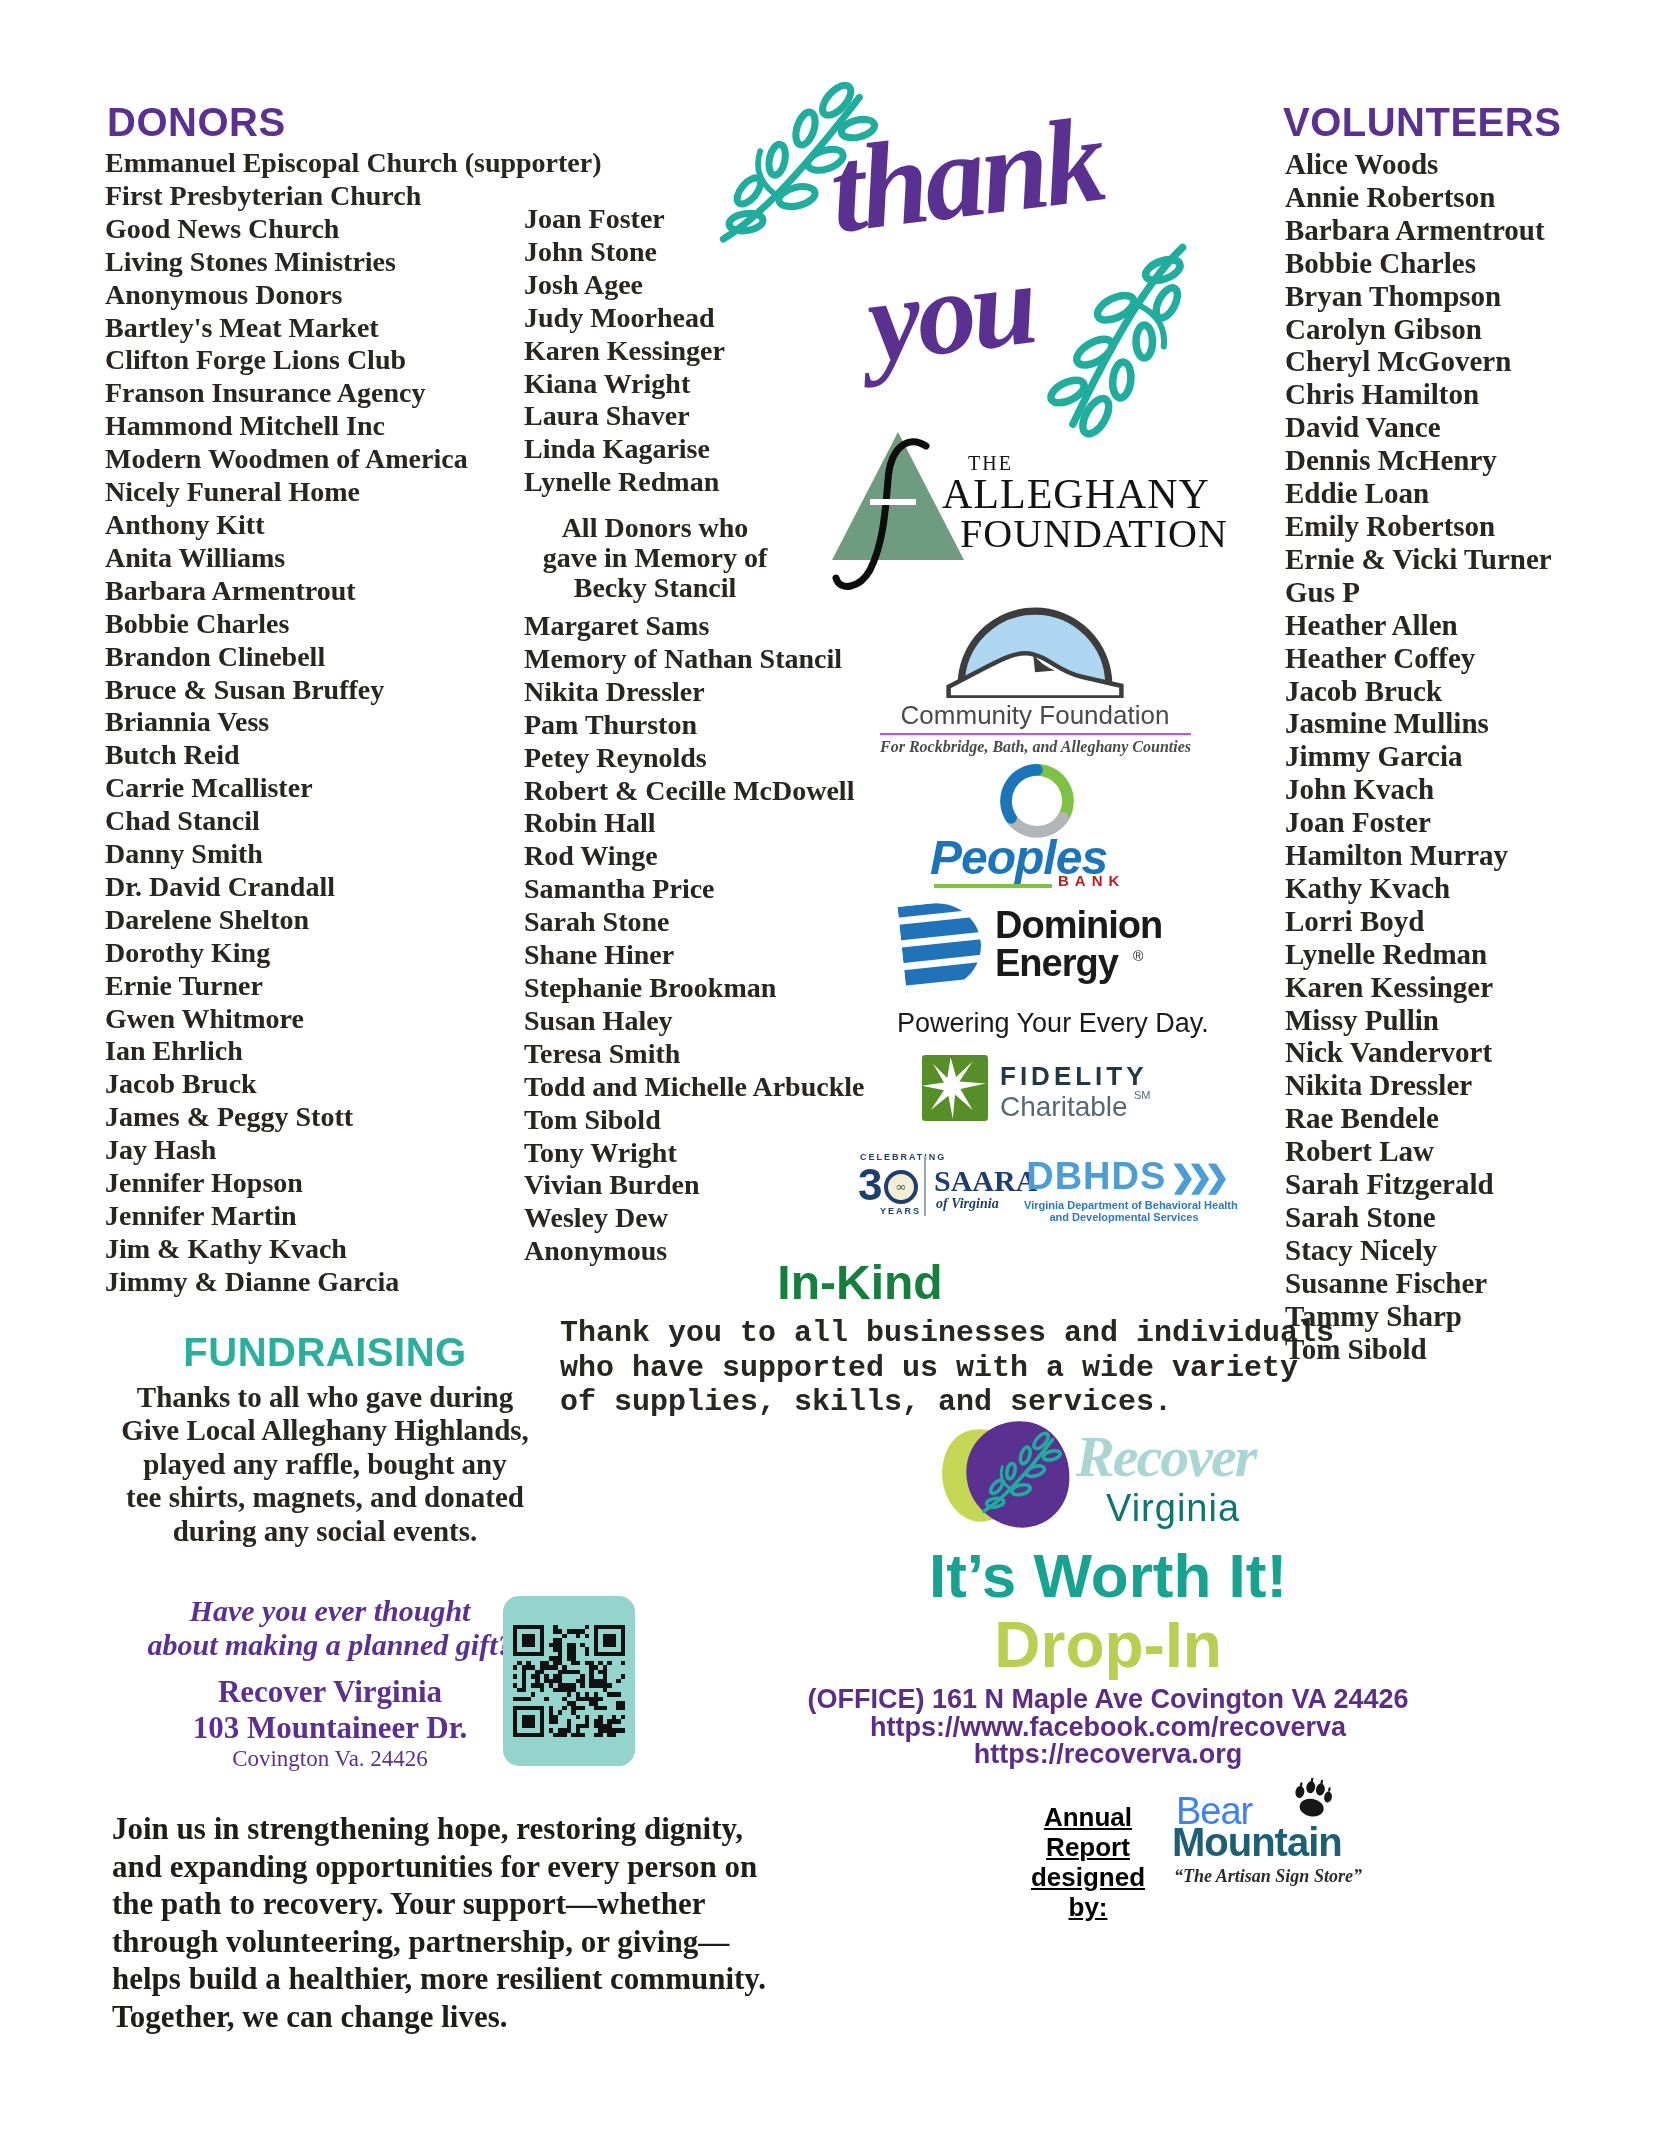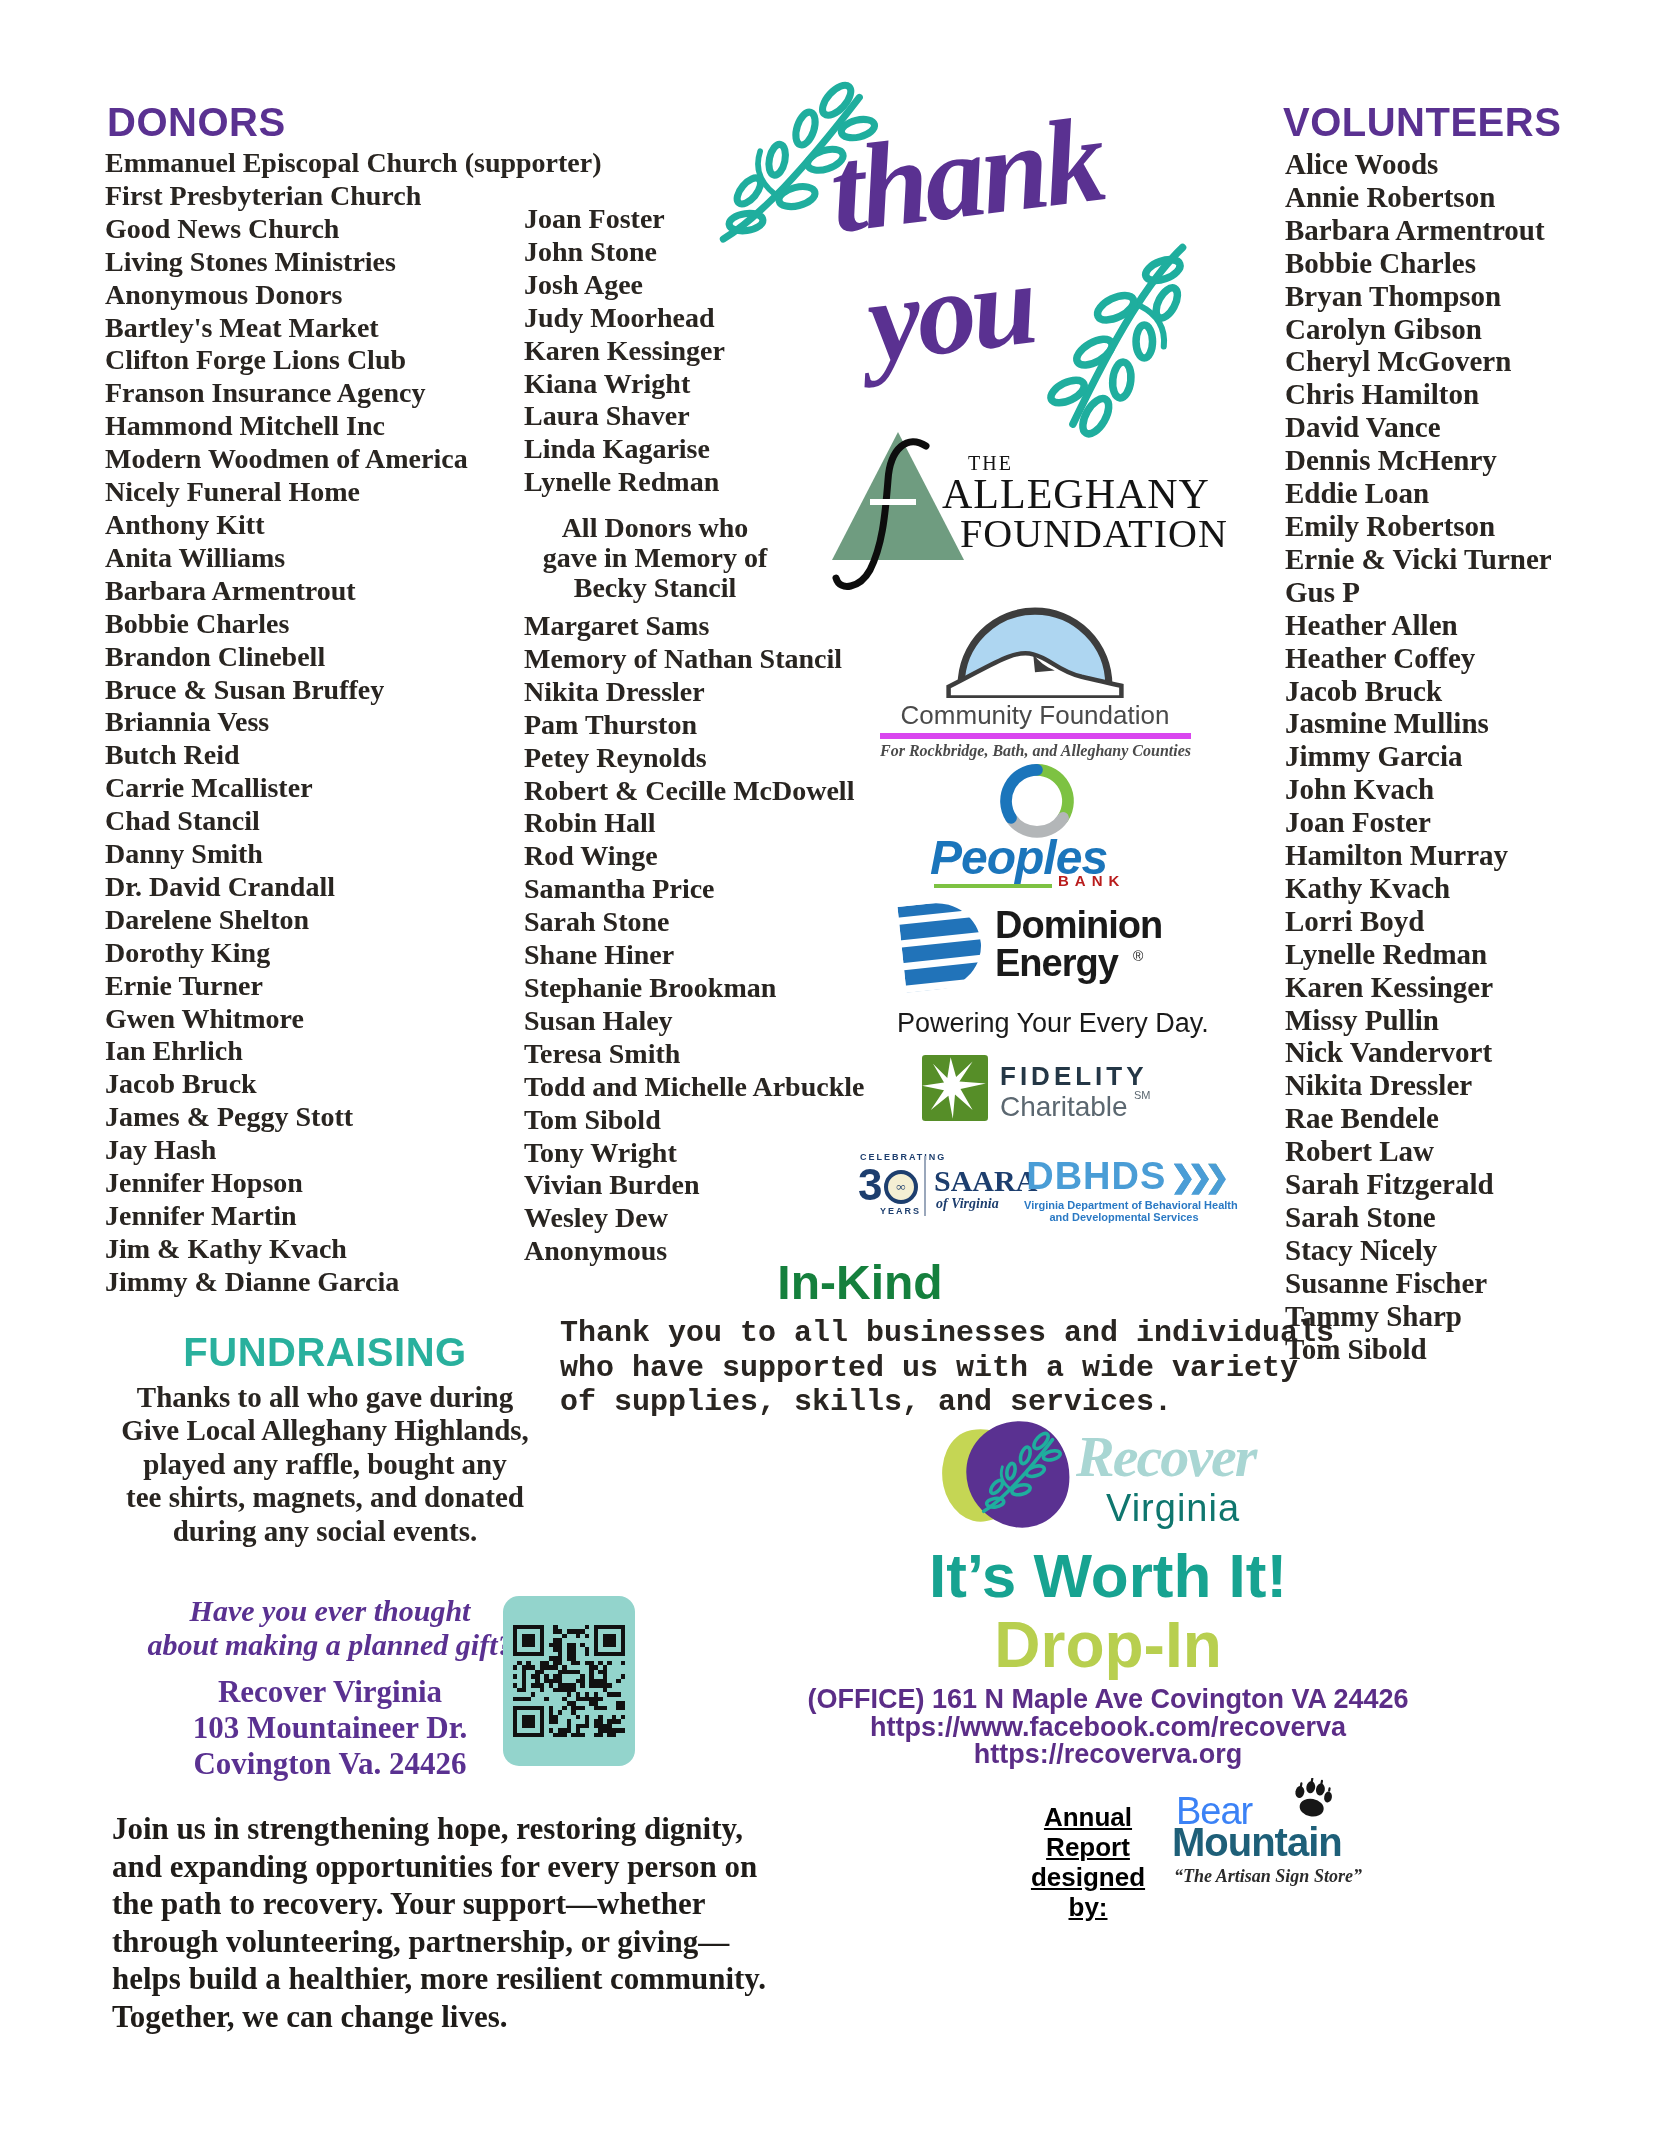--- a/index.html
+++ b/index.html
@@ -198,21 +198,21 @@
   </div>
 
   
   <div class="abs ctr" style="left:880px;top:598px;width:310px;height:150px;">
     <svg style="display:block;margin:0 auto;" width="180" height="100" viewBox="0 0 200 110">
       <path d="M18 96 A 82 82 0 0 1 182 96 Z" fill="#aed6f1" stroke="#3d3d3d" stroke-width="8"></path>
       <path d="M4 110 L4 98 C 52 74, 76 56, 98 62 C 118 67, 124 80, 152 87 C 170 91, 182 94, 196 97 L196 110 Z" fill="#ffffff" stroke="#3d3d3d" stroke-width="5"></path>
       <path d="M98 62 C 104 70, 112 76, 122 80 L 100 82 Z" fill="#3d3d3d"></path>
     </svg>
     <div class="sans nowrap" style="font-size:26px;color:#4a4a4a;margin-top:2px;">Community Foundation</div>
-    <div class="script nowrap" style="font-size:16px;color:#4a4a4a;border-top:6px solid #d946ef;
+    <div class="script nowrap" style="font-size:16px;color:#4a4a4a;border-top:2px solid #d946ef;
          display:inline-block;padding-top:3px;margin-top:2px;font-weight:bold;">For Rockbridge, Bath, and Alleghany Counties</div>
   </div>
 
   
   <div class="abs" style="left:920px;top:762px;width:240px;height:140px;">
     <svg class="abs" style="left:78px;top:0;" width="78" height="78" viewBox="0 0 60 60">
       <path d="M30 6 a24 24 0 0 1 20 37" stroke="#7dc242" stroke-width="9" fill="none" stroke-linecap="round"></path>
       <path d="M50 43 a24 24 0 0 1 -40 0" stroke="#b3b6b8" stroke-width="9" fill="none" stroke-linecap="round"></path>
       <path d="M10 43 a24 24 0 0 1 20 -37" stroke="#1b75bb" stroke-width="9" fill="none" stroke-linecap="round"></path>
     </svg>
@@ -296,21 +296,21 @@
         <div>during any social events.</div>
       </div>
   </div>
 
   
   <div class="abs ctr" style="left:130px;top:1594px;width:400px;">
     <div class="script purple nowrap" style="font-size:30px;font-weight:bold;">Have you ever thought</div>
     <div class="script purple nowrap" style="font-size:30px;font-weight:bold;">about making a planned gift?</div>
     <div class="purple nowrap" style="font-size:31px;font-weight:bold;margin-top:12px;">Recover Virginia</div>
     <div class="purple nowrap" style="font-size:31px;font-weight:bold;">103 Mountaineer Dr.</div>
-    <div class="purple nowrap" style="font-size:31px;font-weight:bold;">Covington Va. 24426</div>
+    <div class="purple nowrap" style="font-size:23px;font-weight:normal;">Covington Va. 24426</div>
   </div>
 
   <div class="abs qr-card" style="left:503px;top:1596px;width:132px;height:170px;">
     <svg id="qr-svg" class="abs" style="left:10px;top:29px;" width="112" height="112" viewBox="0 0 25 25" shape-rendering="crispEdges">
         <rect x="9" y="0" width="1" height="1" fill="#111"></rect>
         <rect x="16" y="0" width="1" height="1" fill="#111"></rect>
         <rect x="9" y="1" width="1" height="1" fill="#111"></rect>
         <rect x="10" y="1" width="1" height="1" fill="#111"></rect>
         <rect x="12" y="1" width="1" height="1" fill="#111"></rect>
         <rect x="13" y="1" width="1" height="1" fill="#111"></rect>

